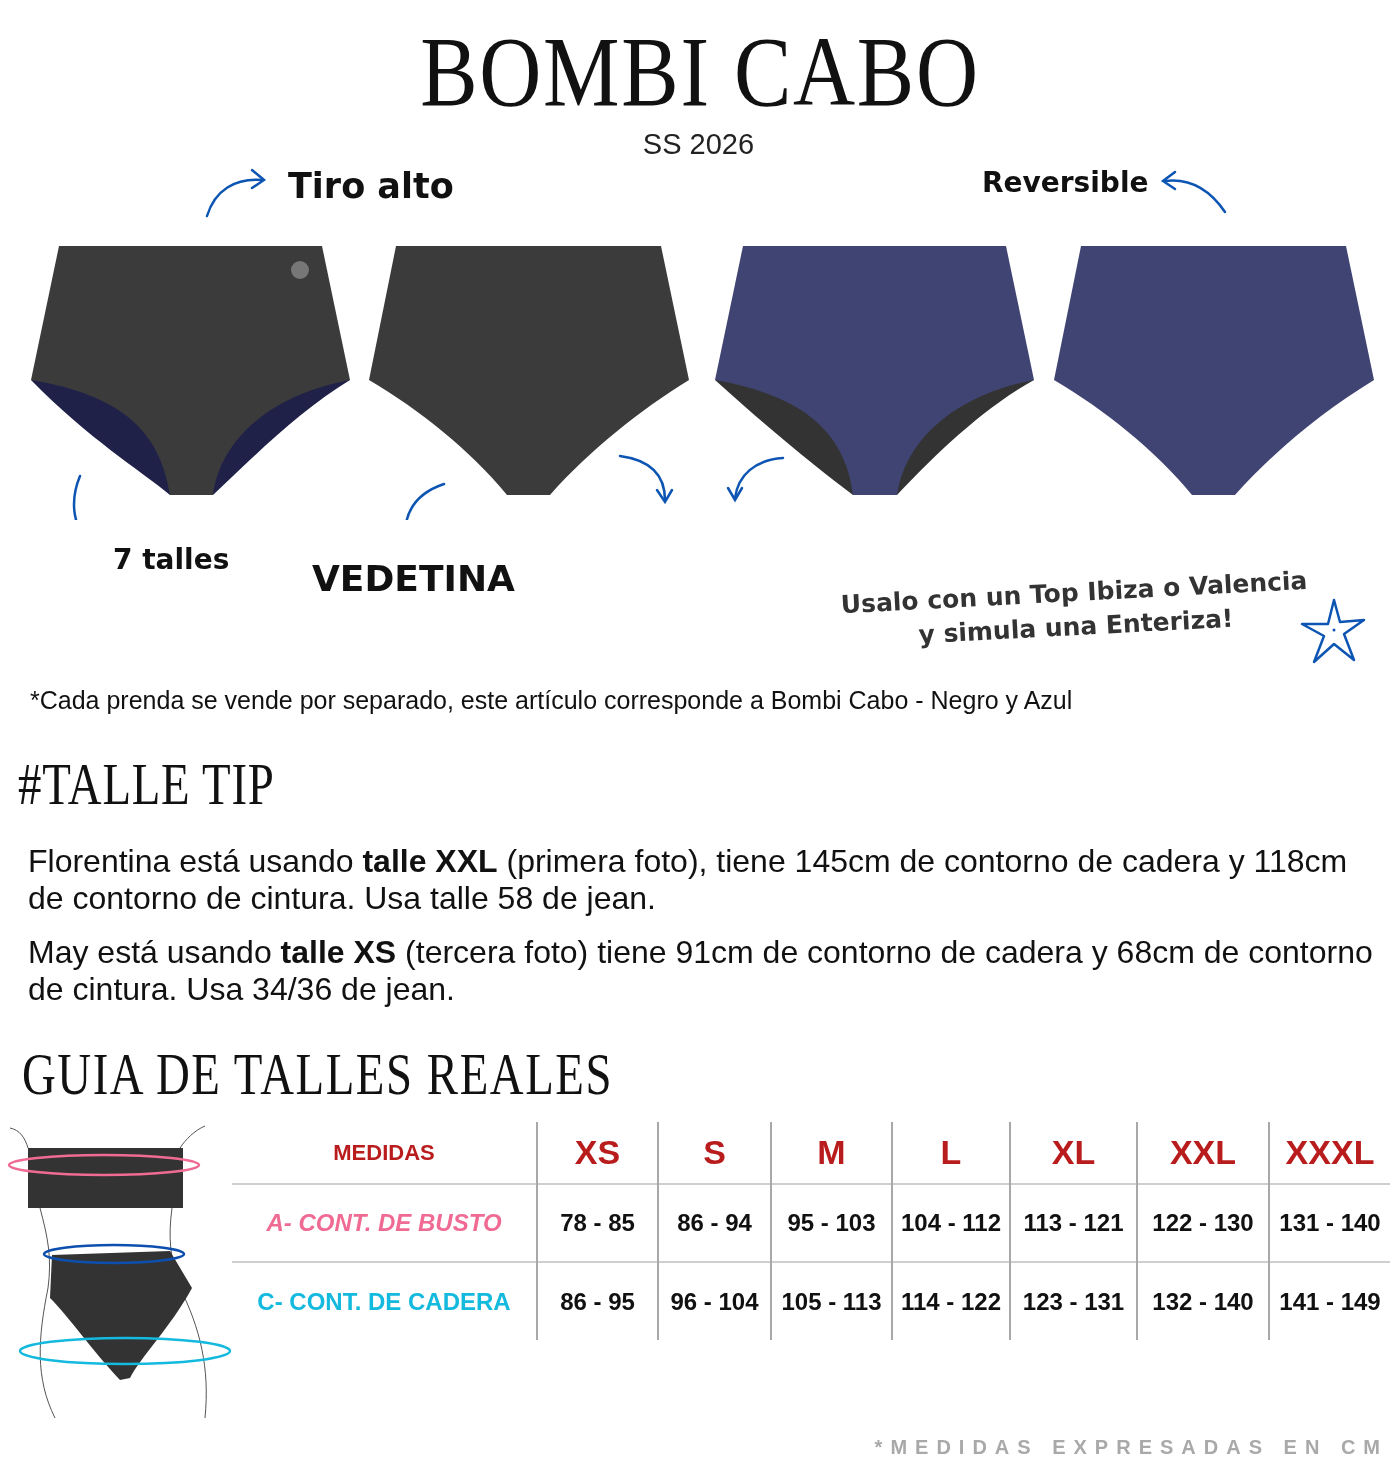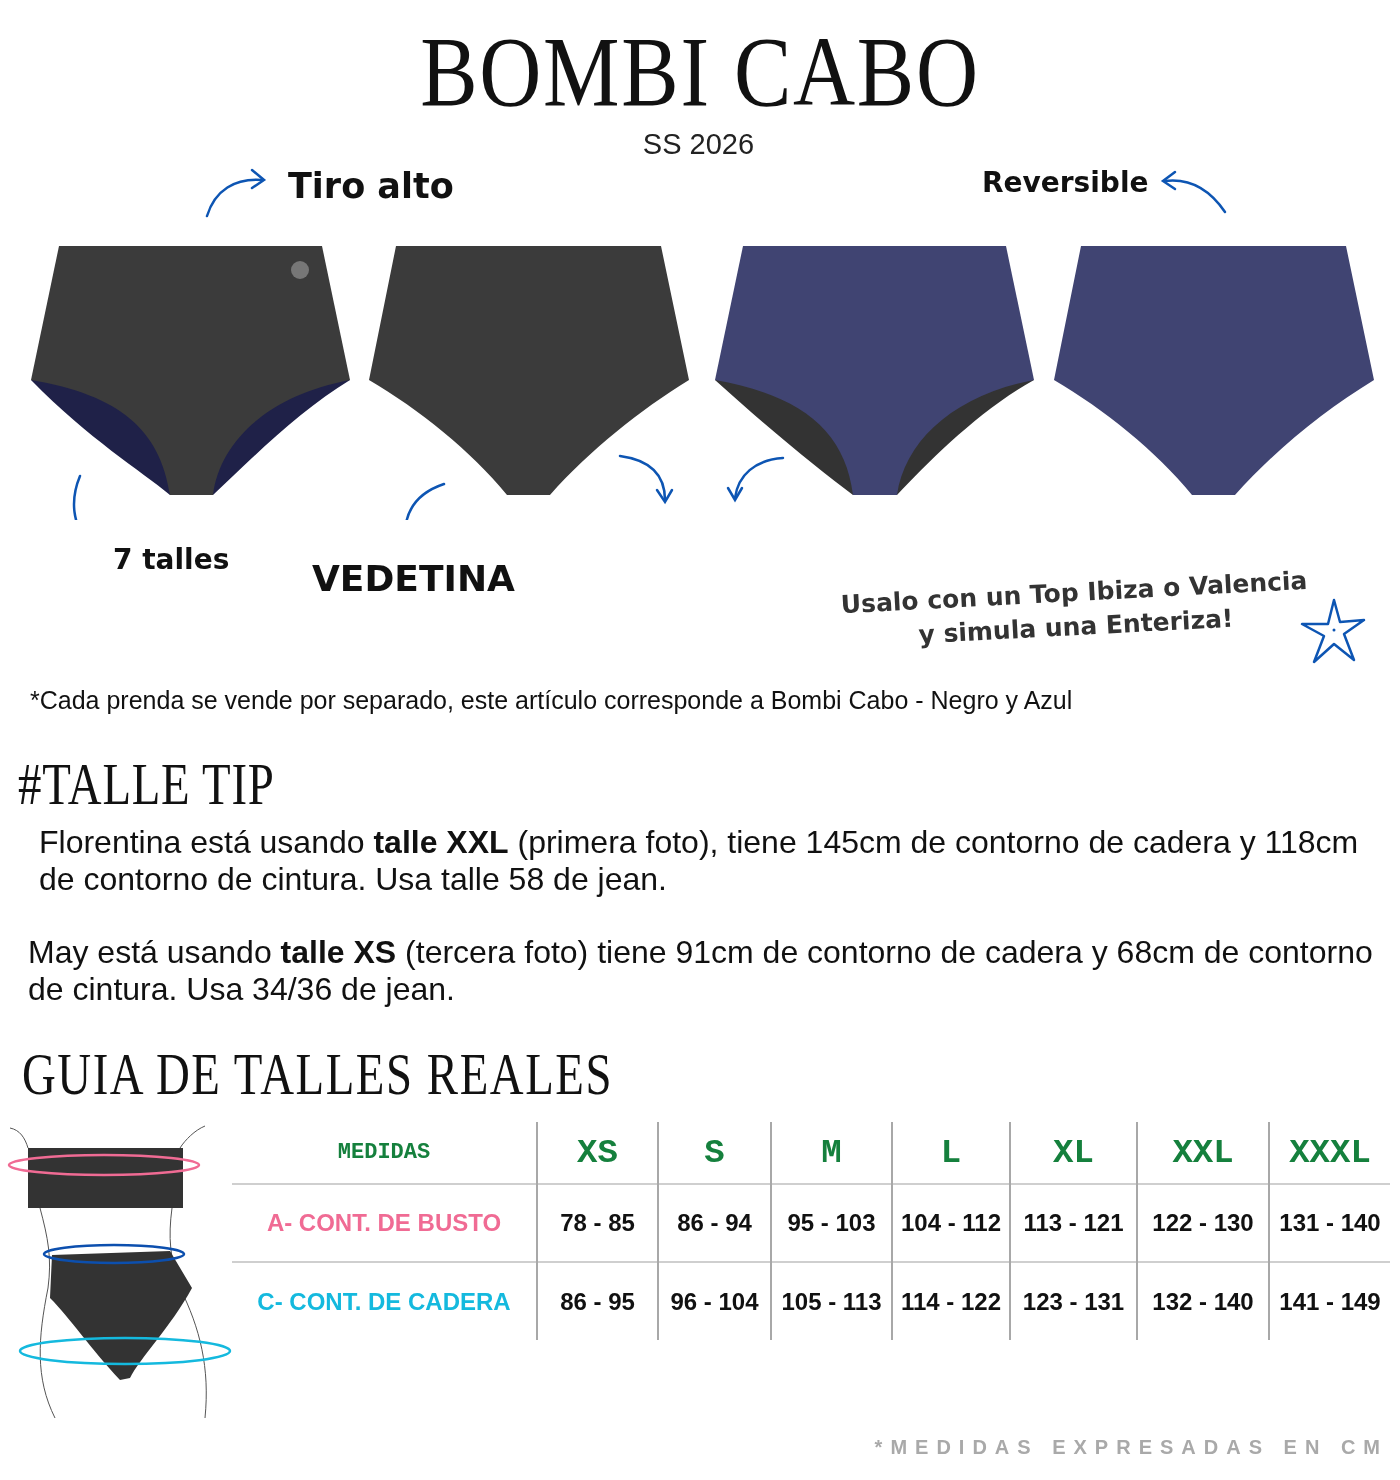--- a/index.html
+++ b/index.html
@@ -19,34 +19,34 @@
   .lbl-rev { left: 958px; top: 166px; font-size: 28px; margin-left: 24px; }
   .lbl-7 { left: 113px; top: 543px; font-size: 28px; }
   .lbl-ved { left: 312px; top: 558px; font-size: 36px; text-align: center; }
   .lbl-misma { left: 560px; top: 522px; width: 290px; text-align: center; font-size: 30px; line-height: 38px; color: #333; }
   .lbl-usalo { left: 815px; top: 576px; width: 520px; text-align: center; font-size: 25px; line-height: 34px; color: #333; transform: rotate(-3deg); }
 
   .note { left: 30px; top: 686px; font-size: 25px; color: #111; white-space: nowrap; }
 
   .h-tip { left: 18px; top: 750px; font-family: "Liberation Serif", serif; font-size: 60px; transform: scaleX(0.78); transform-origin: left; letter-spacing: 1px; }
   .para { left: 28px; width: 1360px; font-size: 32px; line-height: 37px; color: #111; }
-  .p1 { top: 824px; margin-left: 11px; }
+  .p1 { top: 843px; }
   .p2 { top: 934px; }
   .para b { font-weight: bold; }
 
   .h-guia { left: 22px; top: 1040px; font-family: "Liberation Serif", serif; font-size: 60px; transform: scaleX(0.78); transform-origin: left; letter-spacing: 2px; }
 
   table.sizes { position: absolute; left: 232px; top: 1122px; width: 1158px; border-collapse: collapse; }
   table.sizes th, table.sizes td { text-align: center; font-weight: bold; border-left: 2px solid #a8a8a8; padding: 0; }
   table.sizes th:first-child, table.sizes td:first-child { border-left: none; }
-  table.sizes tr.head th { height: 62px; font-size: 34px; color: #15803d; font-family: Liberation Mono, monospace; }
+  table.sizes tr.head th { height: 62px; font-size: 34px; color: #b91c1c; }
   table.sizes tr.head th.medidas { font-size: 22px; }
   table.sizes tr.row td { height: 78px; border-top: 2px solid #cfcfcf; font-size: 24px; color: #111; }
   table.sizes td.label { font-size: 24px; }
-  .c-busto { color: #f06b94 !important; }
+  .c-busto { color: #f06b94 !important; font-style: italic; }
   .c-cintura { color: #0c4fae !important; }
   .c-cadera { color: #14b9de !important; }
 
   .footnote { right: 12px; top: 1436px; font-size: 20px; letter-spacing: 8px; color: #a9a9a9; font-weight: bold; text-align: right; }
 </style>
 </head>
 <body>
 
 <div class="abs title">BOMBI CABO</div>
 <div class="abs subtitle">SS 2026</div>

